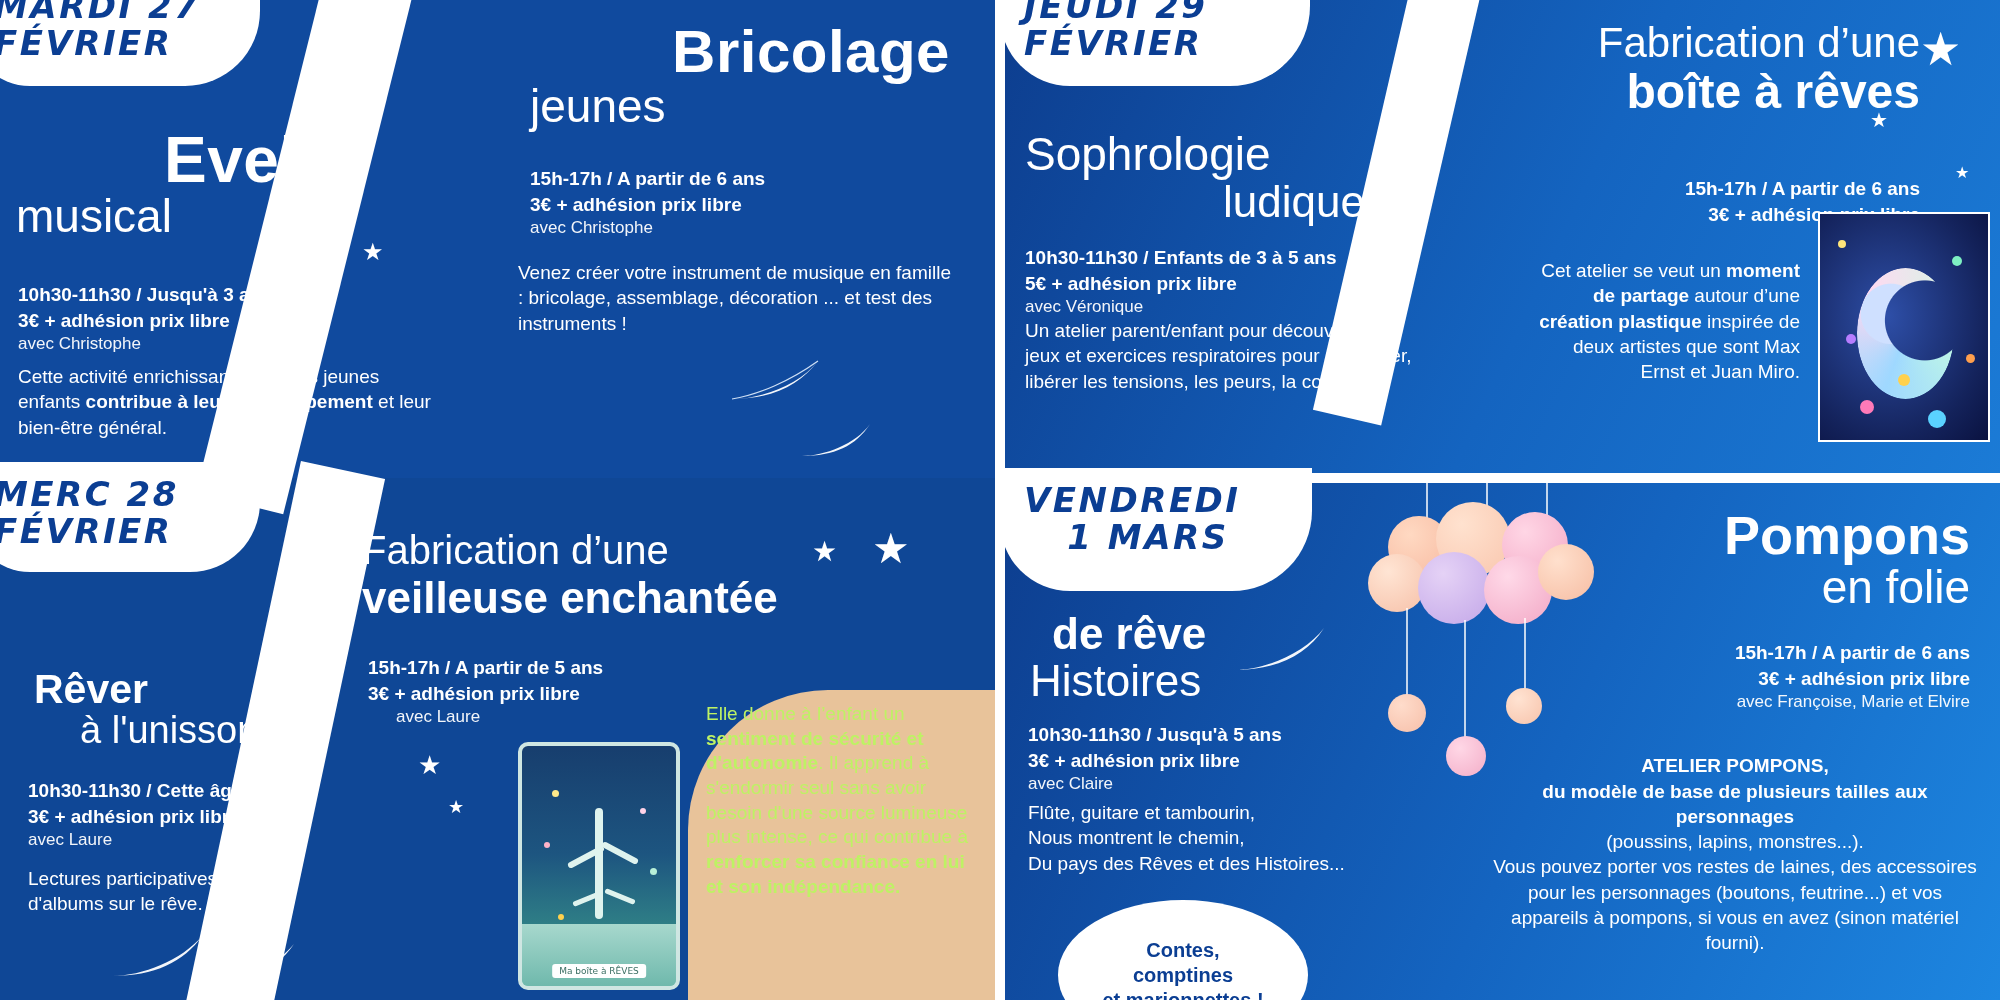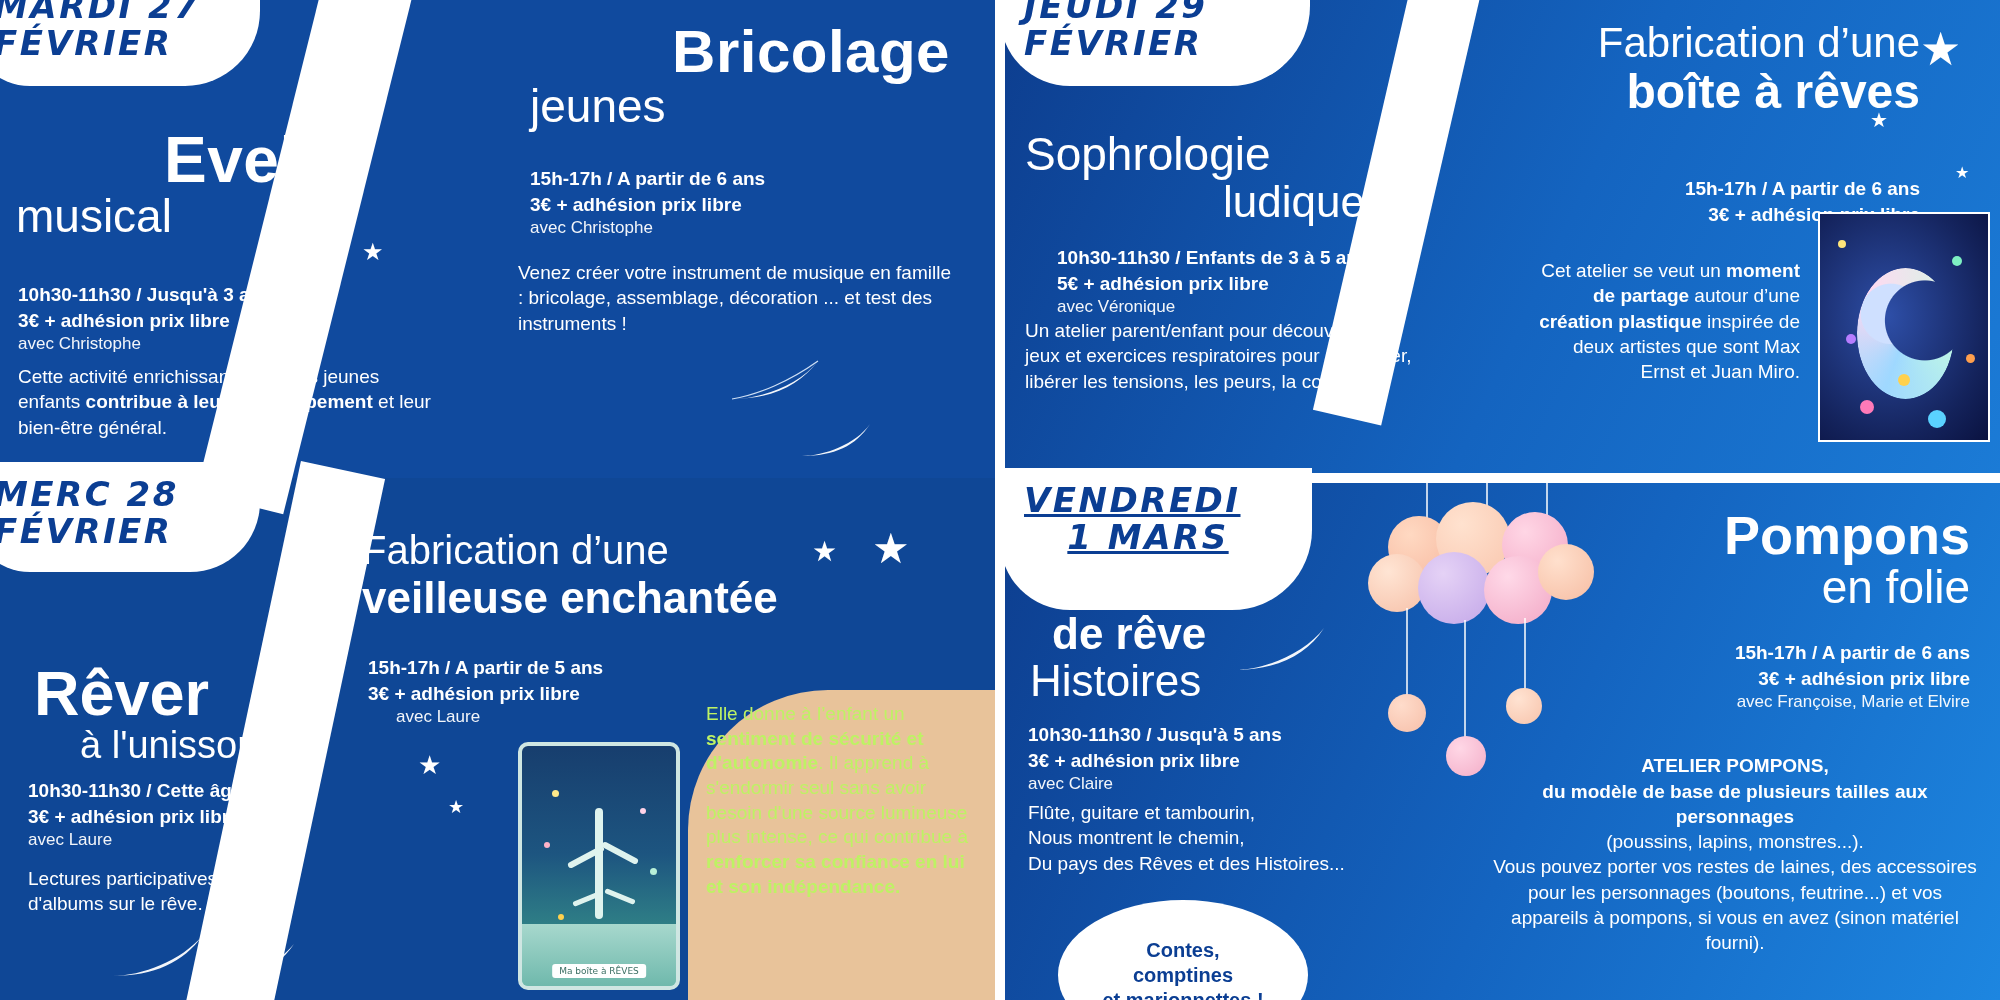--- a/index.html
+++ b/index.html
@@ -204,21 +204,21 @@
   <div class="bubble big" style="left:1000px; top:-26px; width:310px; height:112px; border-radius:0 0 80px 70px;">
     <div class="lobe" style="left:214px; top:24px; width:80px; height:80px;"></div>
     <div class="d-line" style="position:relative; z-index:2;">JEUDI 29</div>
     <div class="d-line" style="position:relative; z-index:2;">FÉVRIER</div>
   </div>
 
   <div class="title-blk" style="left:1025px; top:130px; width:340px;">
     <div class="t-sm1" style="font-size:46px; font-weight:normal;">Sophrologie</div>
     <div class="t-sm2" style="font-size:44px; text-align:right;">ludique</div>
   </div>
-  <div class="meta" style="position:absolute; left:1025px; top:245px; width:380px;margin-left:32px;">
+  <div class="meta" style="position:absolute; left:1025px; top:245px; width:380px;">
     <div class="bold">10h30-11h30 / Enfants de 3 à 5 ans</div>
     <div class="bold">5€ + adhésion prix libre</div>
     <div class="with">avec Véronique</div>
   </div>
   <div class="desc" style="position:absolute; left:1025px; top:318px; width:400px;">Un atelier parent/enfant pour découvrir des jeux et exercices respiratoires pour se calmer, libérer les tensions, les peurs, la colère...</div>
 
   <div class="title-blk right" style="left:1400px; top:20px; width:520px;">
     <div style="font-size:42px; font-weight:normal; line-height:1.1;">Fabrication d’une</div>
     <div style="font-size:48px; font-weight:bold; line-height:1.1;text-align:right;">boîte à rêves</div>
   </div>
@@ -246,21 +246,21 @@
   <div class="star" style="left:1870px; top:110px; font-size:20px;">★</div>
   <div class="star" style="left:1955px; top:165px; font-size:16px;">★</div>
 
   <div class="bubble big" style="left:-30px; top:462px; width:290px; height:110px; border-radius:0 0 70px 60px;">
     <div class="lobe" style="left:196px; top:24px; width:76px; height:76px;"></div>
     <div class="d-line" style="position:relative; z-index:2;">MERC 28</div>
     <div class="d-line" style="position:relative; z-index:2;">FÉVRIER</div>
   </div>
 
   <div class="title-blk" style="left:34px; top:662px; width:280px;">
-    <div style="font-size:63px; font-weight:bold; line-height:1.0;">Rêver</div>
+    <div style="font-size:41px; font-weight:bold; line-height:1.0;margin-top:7px;">Rêver</div>
     <div style="font-size:38px; font-weight:normal; line-height:1.1; padding-left:46px;">à l'unisson</div>
   </div>
   <div class="meta" style="position:absolute; left:28px; top:778px; width:320px;">
     <div class="bold">10h30-11h30 / Cette âge</div>
     <div class="bold">3€ + adhésion prix libre</div>
     <div class="with">avec Laure</div>
   </div>
   <div class="desc" style="position:absolute; left:28px; top:866px; width:320px;">Lectures participatives autour d'albums sur le rêve.</div>
 
   <svg class="feather" style="left:110px; top:930px;" width="96" height="52" viewBox="0 0 96 52">
@@ -298,21 +298,21 @@
     <div class="veil-branch" style="left:82px; top:148px; width:32px; height:5px; transform:rotate(22deg);"></div>
     <div class="dot" style="left:30px; top:44px; width:7px; height:7px; background:#ffe98a;"></div>
     <div class="dot" style="left:118px; top:62px; width:6px; height:6px; background:#ffd2e8;"></div>
     <div class="dot" style="left:22px; top:96px; width:6px; height:6px; background:#ffb3c8;"></div>
     <div class="dot" style="left:128px; top:122px; width:7px; height:7px; background:#b8f0d8;"></div>
     <div class="dot" style="left:36px; top:168px; width:6px; height:6px; background:#ffd14d;"></div>
     <div class="veil-base"></div>
     <div class="veil-label">Ma boîte à RÊVES</div>
   </div>
 
-  <div class="bubble big" style="left:1000px; top:468px; width:312px; height:142px; border-radius:0 0 80px 70px;text-decoration:underline;">
+  <div class="bubble big" style="left:1000px; top:468px; width:312px; height:123px; border-radius:0 0 80px 70px;">
     <div class="lobe" style="left:216px; top:24px; width:80px; height:80px;"></div>
     <div class="d-line" style="position:relative; z-index:2;">VENDREDI</div>
     <div class="d-line" style="position:relative; z-index:2;text-align:center;">1 MARS</div>
   </div>
 
   <div class="title-blk" style="left:1030px; top:610px; width:330px;">
     <div style="font-size:44px; font-weight:bold; line-height:1.1; padding-left:22px;">de rêve</div>
     <div style="font-size:44px; font-weight:normal; line-height:1.05;">Histoires</div>
   </div>
   <div class="meta" style="position:absolute; left:1028px; top:722px; width:360px;">

